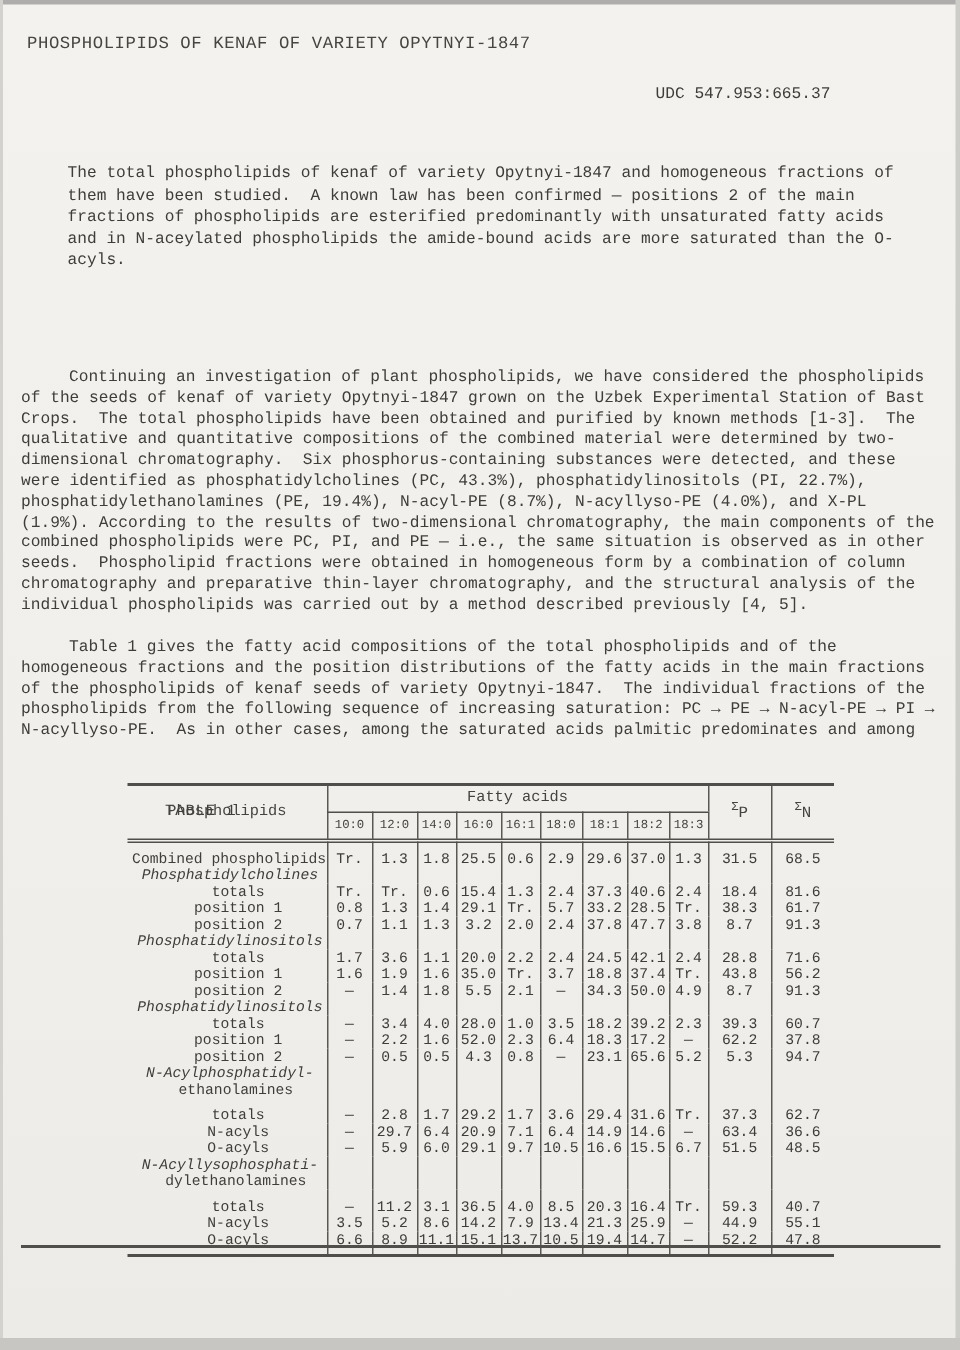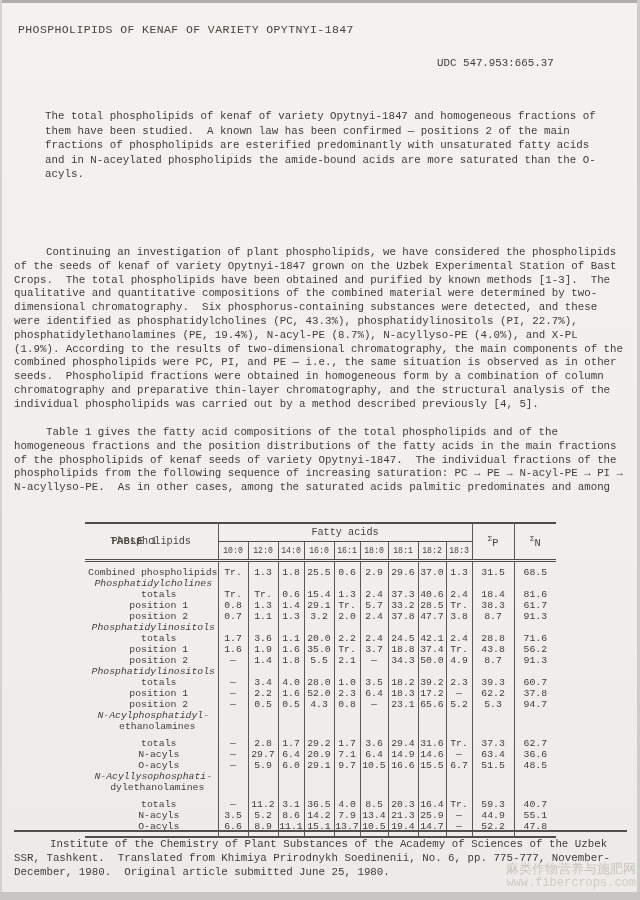--- a/index.html
+++ b/index.html
@@ -444,19 +444,14 @@
             <td class="vl">14.7</td>
             <td class="vl">—</td>
             <td class="vl">52.2</td>
             <td class="vl">47.8</td>
           </tr>
         </tbody>
     </table>
   </div>
 
   <div class="foot-rule"></div>
-  <div class="footer">Institute of the Chemistry of Plant Substances of the Academy of Sciences of the Uzbek SSR, Tashkent.  Translated from Khimiya Prirodnykh Soedinenii, No. 6, pp. 775-777, November-December, 1980.  Original article submitted June 25, 1980.</div>
-
-  <div class="watermark">
-    <div class="wm1">麻类作物营养与施肥网</div>
-    <div class="wm2">www.fibercrops.com</div>
-  </div>
+
 </div>
 
 </body></html>

